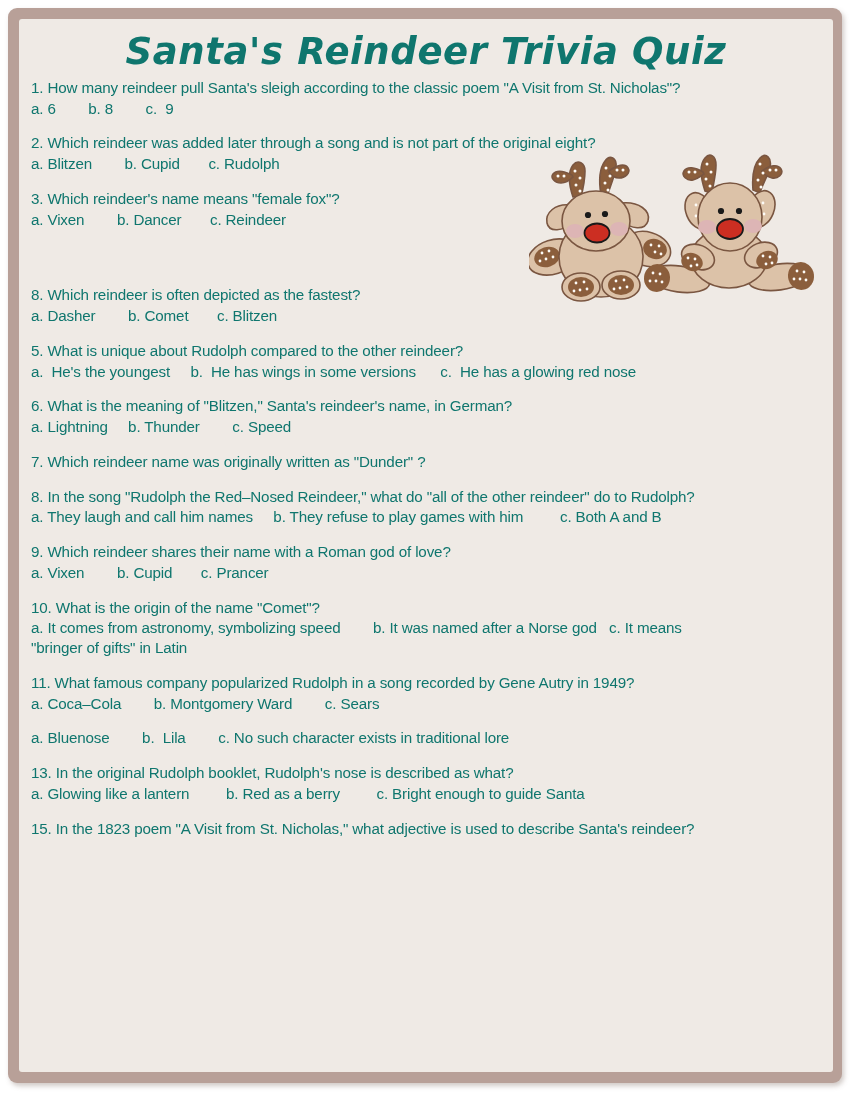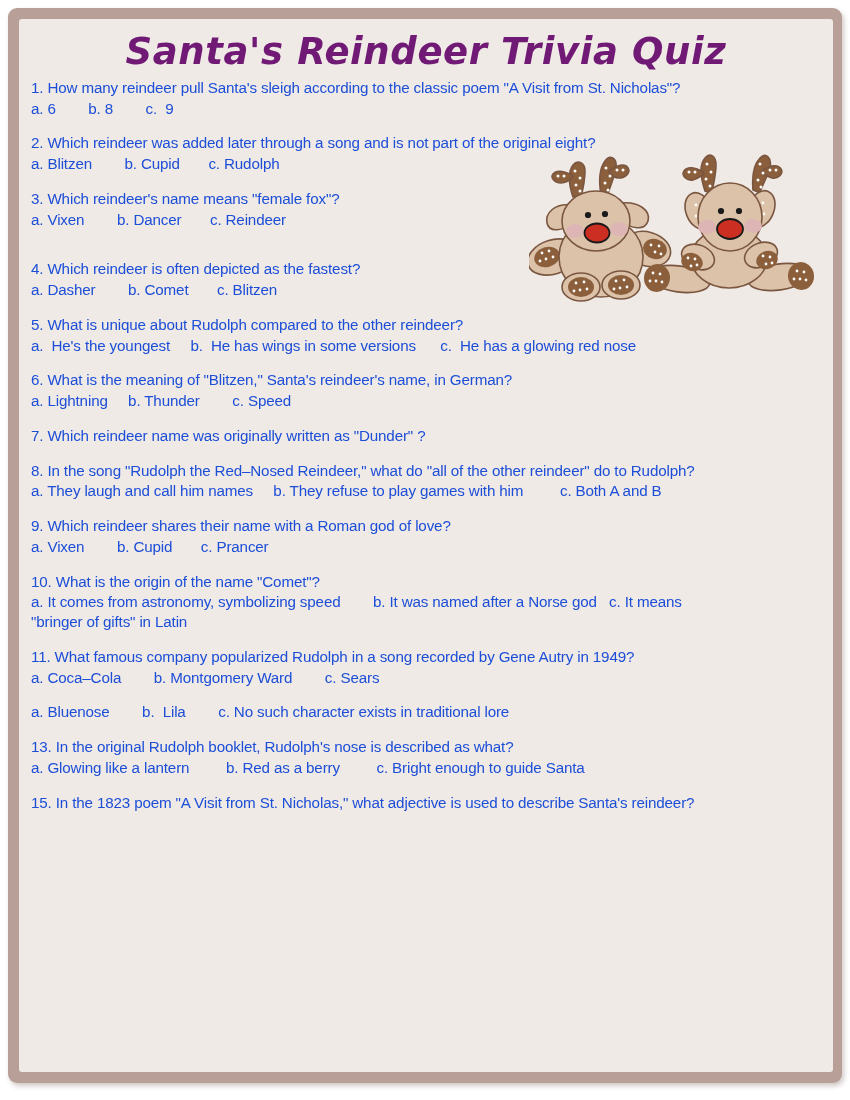--- a/index.html
+++ b/index.html
@@ -33,43 +33,43 @@
     height: 100%;
     box-sizing: border-box;
     background: #efeae5;
     border-radius: 3px;
     overflow: hidden;
   }
 
   
   #quiz-title {
     text-align: center;
-    color: #701a75;
+    color: #0f766e;
     font-family: "DejaVu Sans", sans-serif;
     font-size: 37px;
     font-weight: bold;
     font-style: italic;
     letter-spacing: 0.6px;
     margin: 14px 0 6px 0;
     line-height: 1.05;
     white-space: nowrap;
   }
 
   
   #questions {
     position: relative;
     padding: 0 8px 0 12px;
     z-index: 3;
   }
   .q-block {
     margin: 0 0 15px 0;
   }
-  .q-block.tall { margin-bottom: 30px; }
+  .q-block.tall { margin-bottom: 56px; }
   .q-text, .q-answers {
-    color: #1d4ed8;
+    color: #0f766e;
     font-family: "Liberation Sans", sans-serif;
     font-size: 15.2px;
     line-height: 1.30;
     letter-spacing: -0.15px;
     white-space: pre-wrap;
   }
   .q-answers {
     margin-top: 1px;
   }
 
@@ -266,21 +266,21 @@
         <div class="q-text">2. Which reindeer was added later through a song and is not part of the original eight?</div>
         <div class="q-answers">a. Blitzen        b. Cupid       c. Rudolph</div>
       </div>
 
       <div class="q-block tall">
         <div class="q-text">3. Which reindeer's name means "female fox"?</div>
         <div class="q-answers">a. Vixen        b. Dancer       c. Reindeer</div>
       </div>
 
       <div class="q-block">
-        <div class="q-text">4. Which reindeer is often depicted as the fastest?</div>
+        <div class="q-text">8. Which reindeer is often depicted as the fastest?</div>
         <div class="q-answers">a. Dasher        b. Comet       c. Blitzen</div>
       </div>
 
       <div class="q-block">
         <div class="q-text">5. What is unique about Rudolph compared to the other reindeer?</div>
         <div class="q-answers">a.  He's the youngest     b.  He has wings in some versions      c.  He has a glowing red nose</div>
       </div>
 
       <div class="q-block">
         <div class="q-text">6. What is the meaning of "Blitzen," Santa's reindeer's name, in German?</div>

